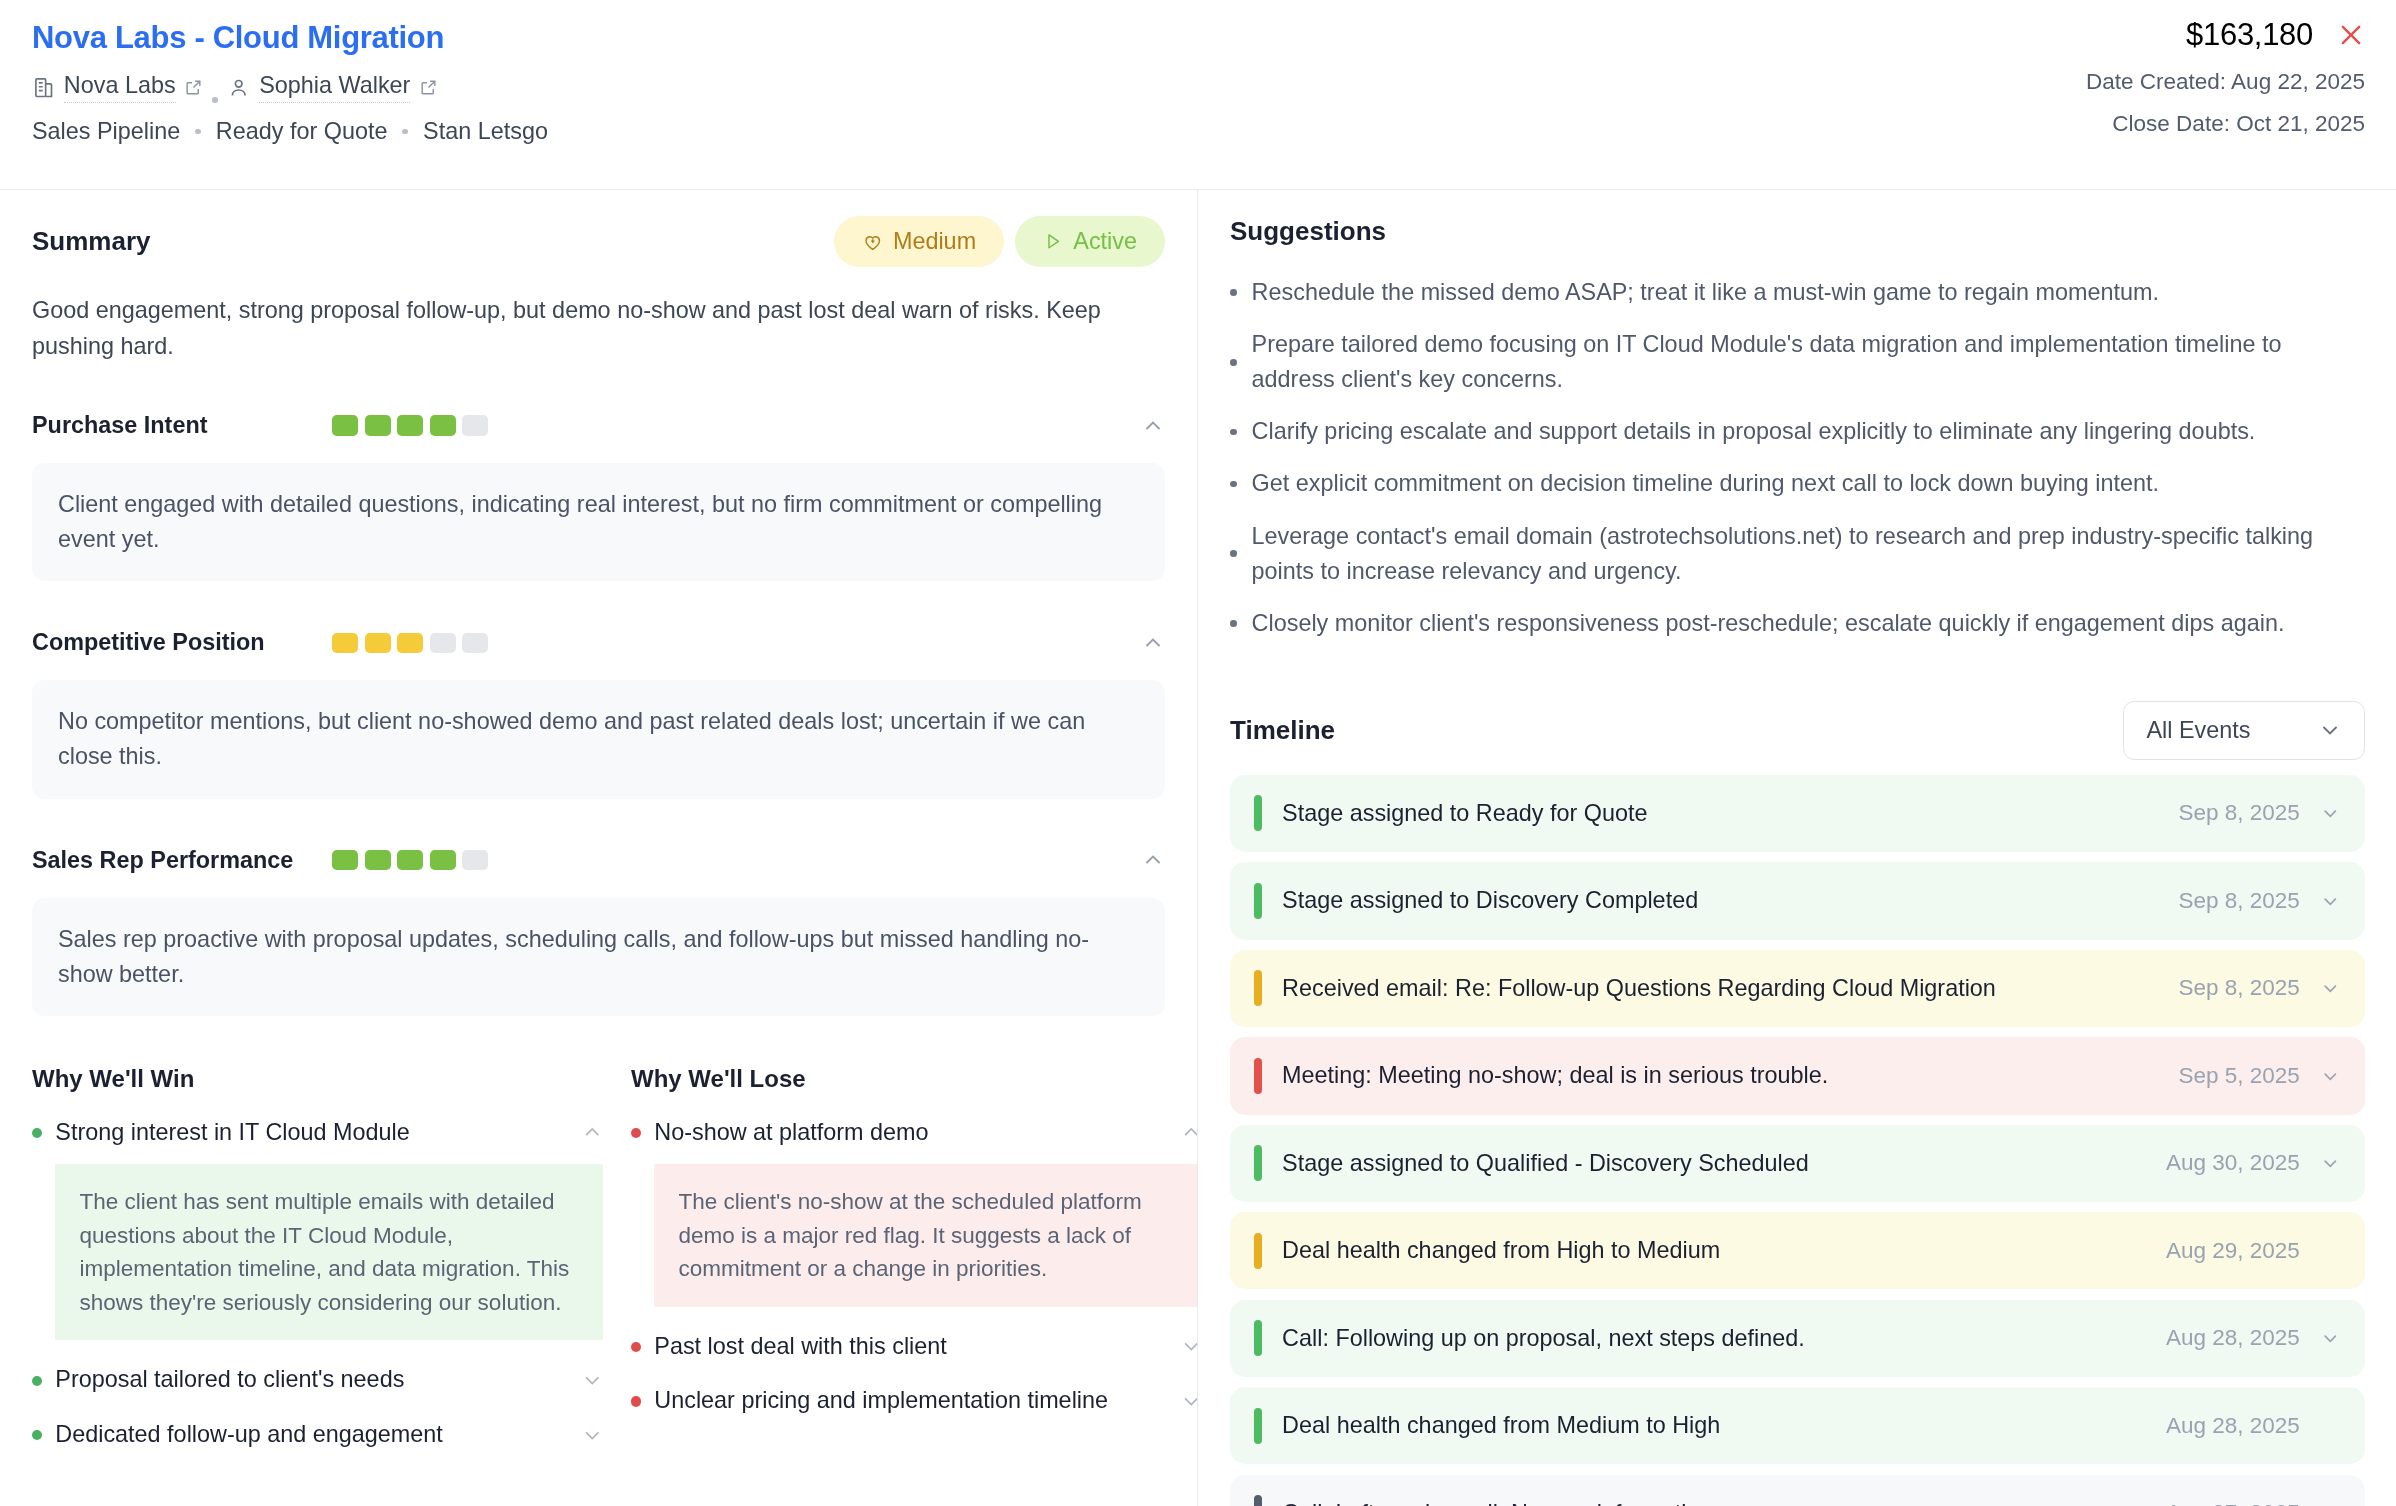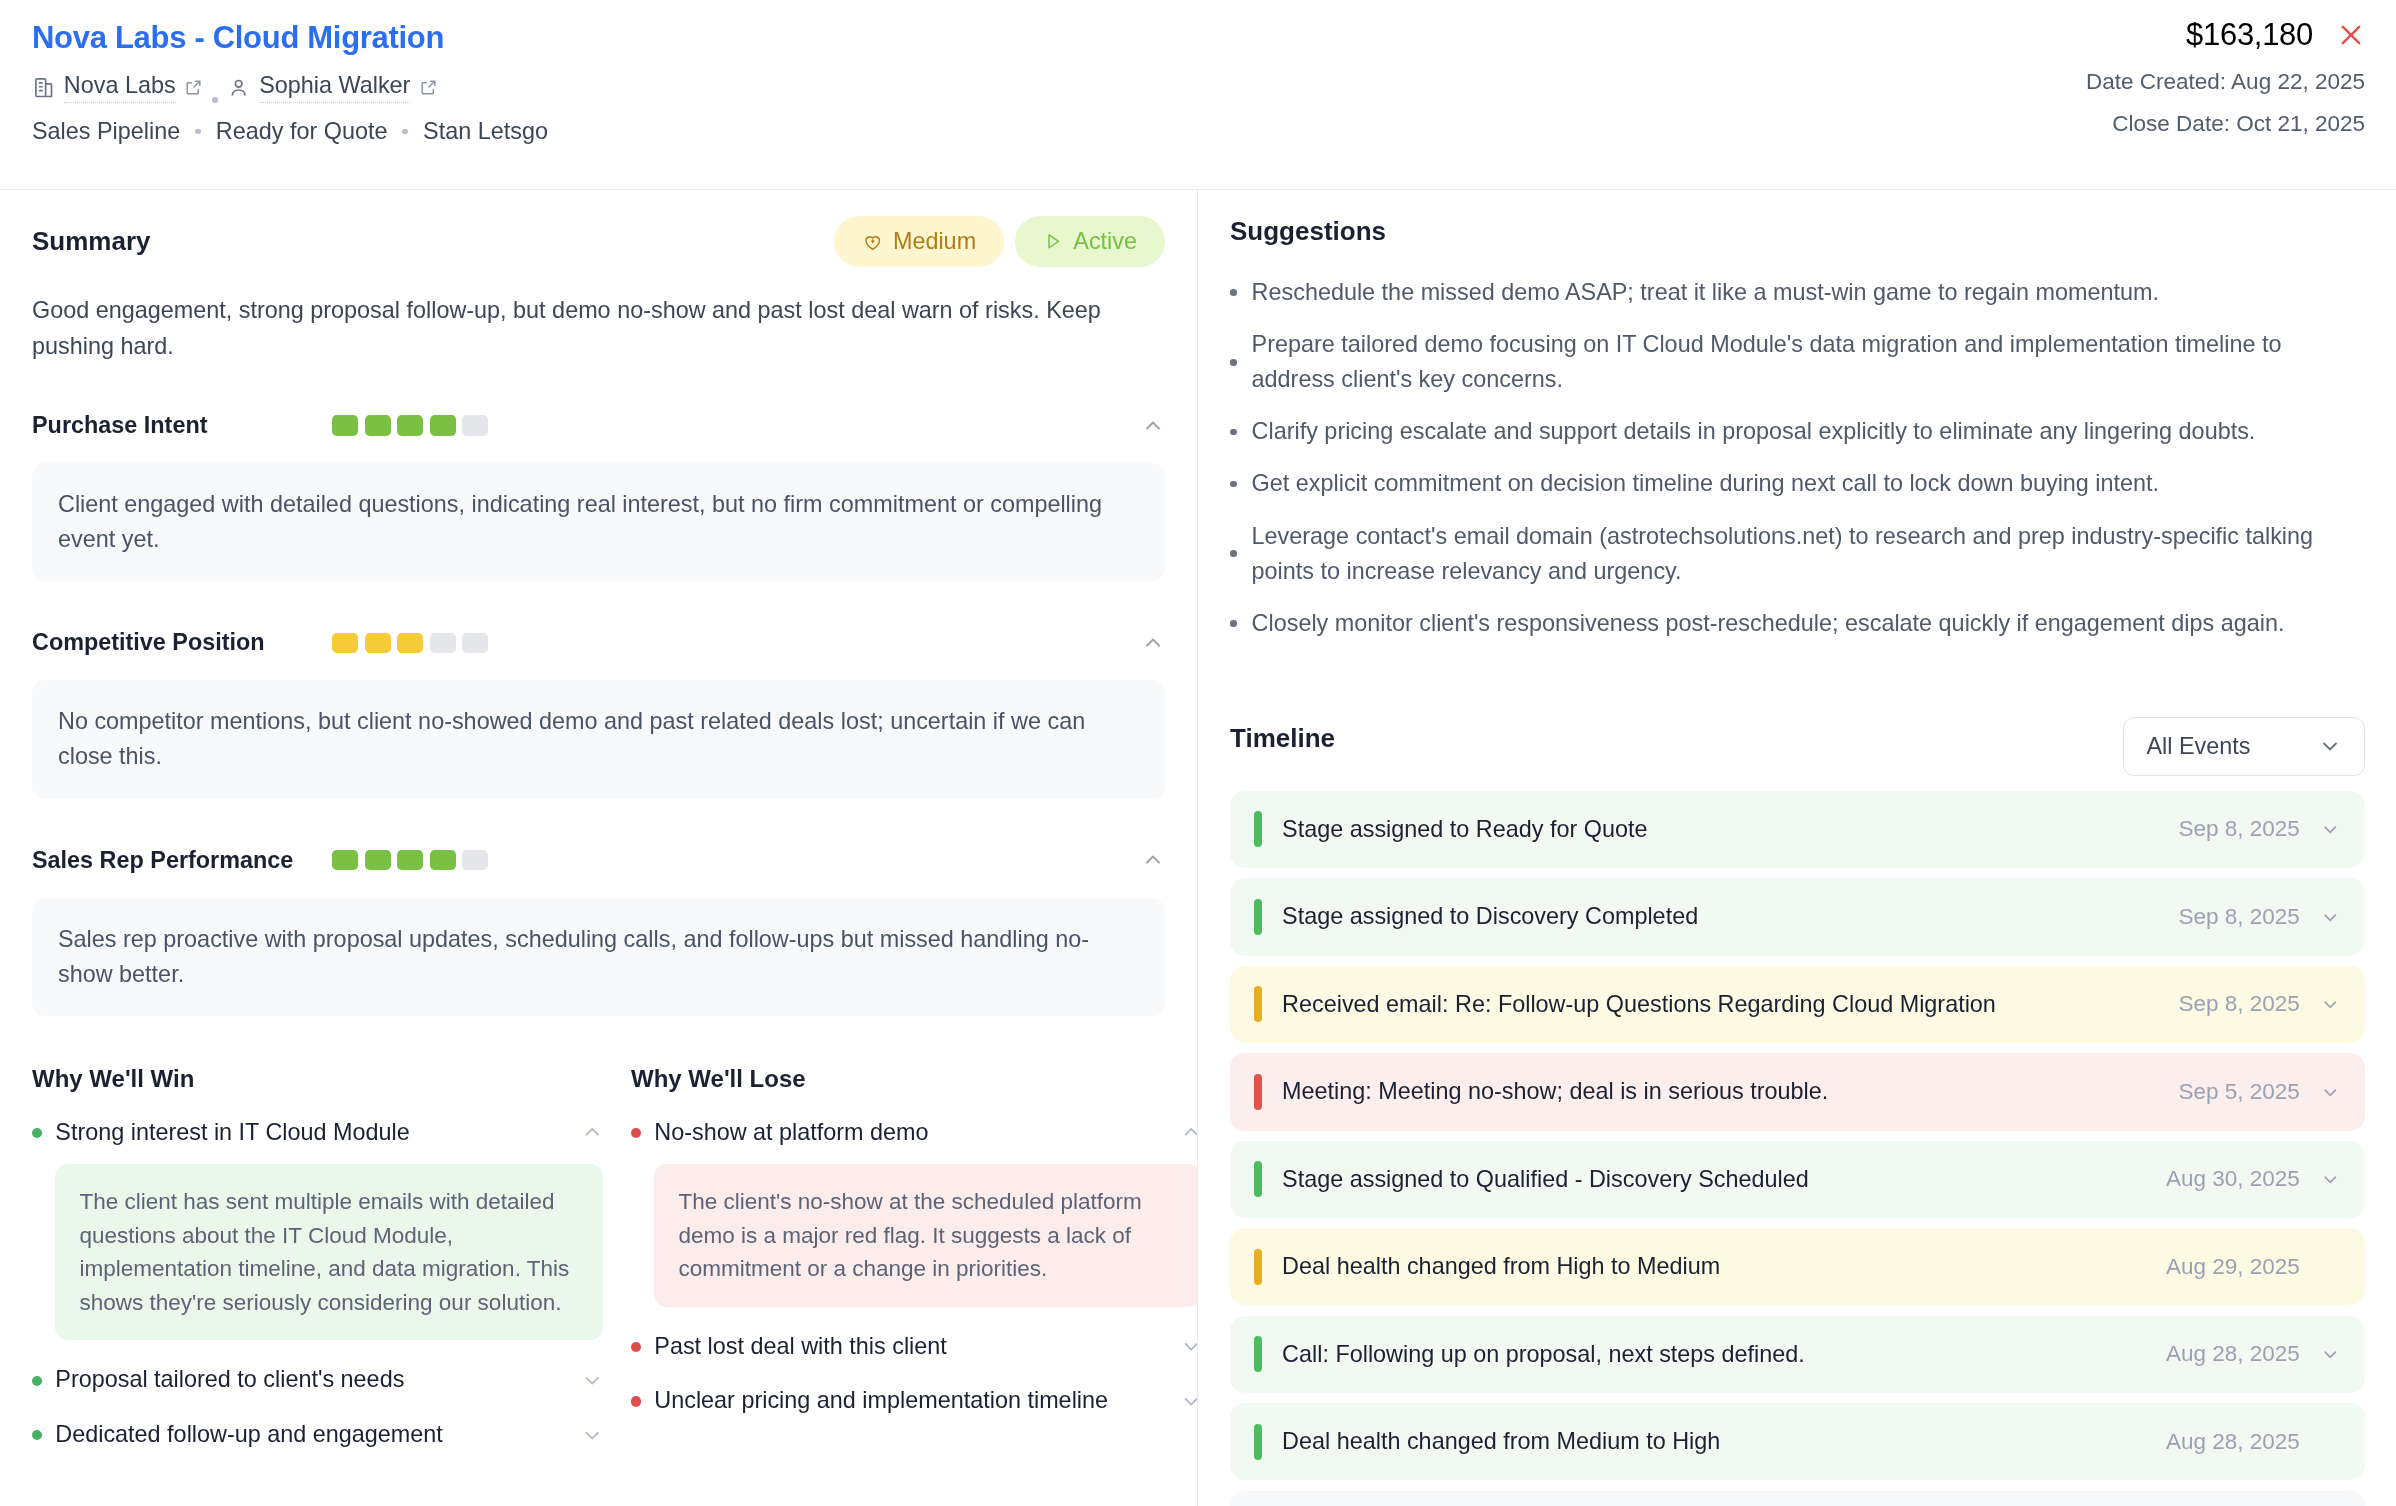--- a/index.html
+++ b/index.html
@@ -80,38 +80,38 @@
   .wl-col { width: 599px; flex: 0 0 599px; padding-right: 28px; }
   .wl-title { font-size: 24px; font-weight: bold; color: #1b2130; }
   .wl-item { margin-top: 24px; }
   .wl-row { display: flex; align-items: flex-start; gap: 13px; cursor: pointer; }
   .bullet { width: 10.3px; height: 10.3px; border-radius: 50%; margin-top: 11.2px; flex: 0 0 10.3px; }
   .bullet.win { background: #48b063; }
   .bullet.lose { background: #e04b4b; }
   .wl-text { font-size: 23.4px; color: #1b2130; line-height: 1.3; flex: 1 1 auto; }
   .wl-chev { margin-left: auto; line-height: 0; padding-top: 4.7px; }
   .wl-detail {
-    margin: 17px 0 0 23.4px; padding: 20.6px 24px; border-radius: 13px;
+    margin: 17px 0 0 23.4px; padding: 20.6px 24px; border-radius: 1px;
     font-size: 22.5px; line-height: 1.5; color: #5b6475;
   }
   .wl-detail.win { background: #e9f8ea; }
   .wl-detail.lose { background: #fdecec; }
 
   
   .sug-list { margin-top: 28px; }
   .sug-item { display: flex; align-items: center; gap: 15px; margin-bottom: 17px; }
   .sug-dot { width: 6.6px; height: 6.6px; border-radius: 50%; background: #6b7383; flex: 0 0 6.6px; }
   .sug-text { font-size: 23.4px; line-height: 1.5; color: #50596a; }
 
   
   .tl-head { display: flex; align-items: center; margin-top: 60px; }
   .tl-select {
     margin-left: auto; display: flex; align-items: center; gap: 26px;
     border: 0.9px solid #dfe3e9; border-radius: 11.2px; background: #fff;
-    padding: 15px 22.5px; min-width: 242px; cursor: pointer; margin-top: 16px;
+    padding: 15px 22.5px; min-width: 242px; cursor: pointer;
   }
   .tl-select .val { font-size: 23.4px; color: #3d4655; }
   .tl-select .cv { margin-left: auto; line-height: 0; }
   .tl-list { margin-top: 15px; }
   .tl-row {
     display: flex; align-items: center; gap: 20.6px;
     border-radius: 15px; padding: 20.6px 24px; margin-bottom: 10.3px;
   }
   .tl-row.green { background: #f1faf2; }
   .tl-row.yellow { background: #fdfae3; }

